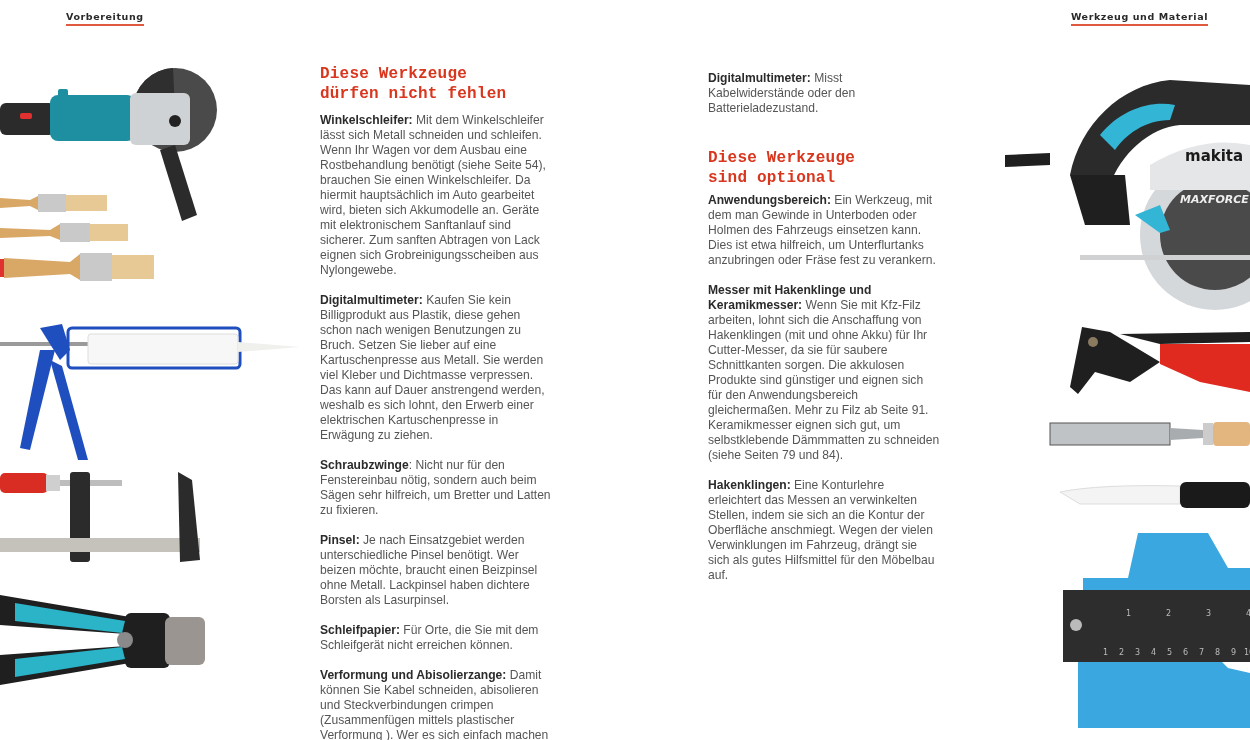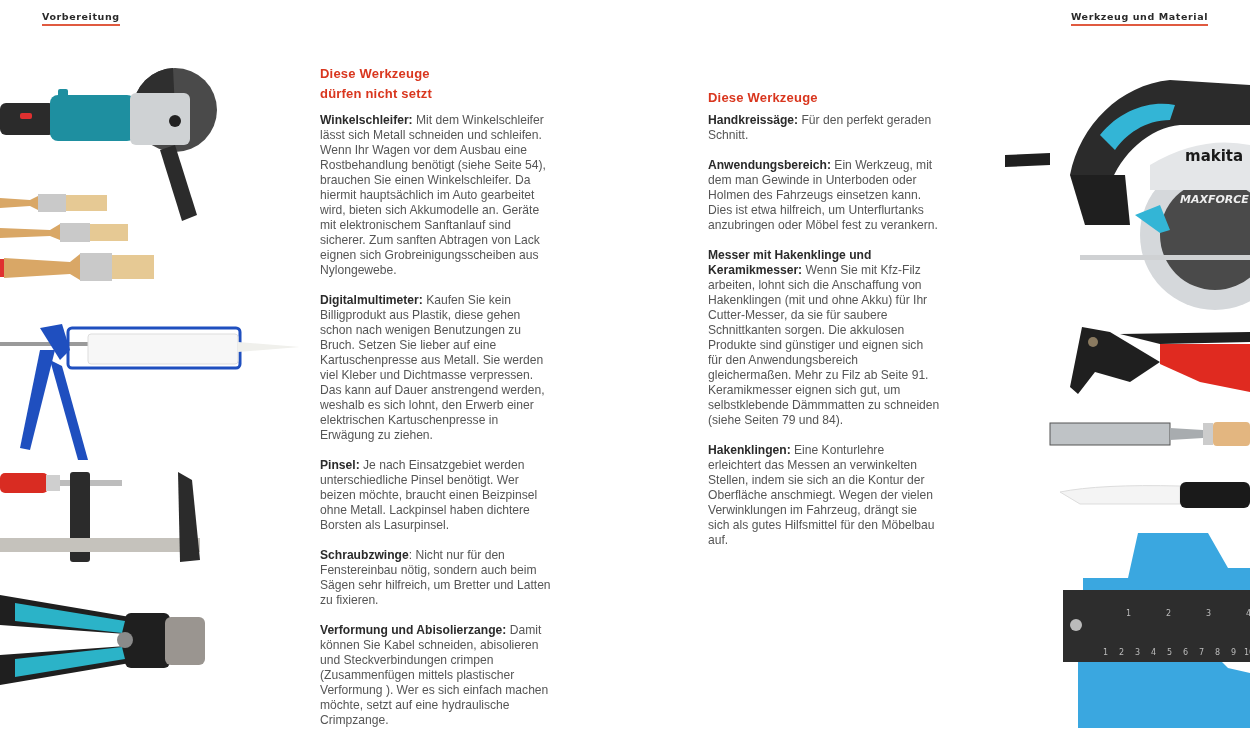--- a/index.html
+++ b/index.html
@@ -1,23 +1,23 @@
 <!DOCTYPE html>
 <html><head>
 <meta charset="utf-8">
 <style>
   html,body{margin:0;padding:0;}
   body{width:1250px;height:740px;background:#ffffff;position:relative;overflow:hidden;font-family:"Liberation Sans",sans-serif;}
-  .running-head{position:absolute;top:11px;font-family:"DejaVu Sans",sans-serif;font-weight:bold;font-size:9.5px;letter-spacing:0.6px;color:#2a2a2a;padding-bottom:2px;border-bottom:2px solid #e05a40;}
+  .running-head{position:absolute;top:11px;font-family:"DejaVu Sans",sans-serif;font-weight:bold;font-size:9.5px;letter-spacing:0.6px;color:#2a2a2a;padding-bottom:2px;border-bottom:2px solid #e05a40;margin-left:24px;}
   .rh-left{left:42px;}
   .rh-right{right:42px;}
   .col{position:absolute;top:64px;width:232px;color:#555;font-size:12.1px;line-height:15px;}
   .col1{left:320px;}
   .col2{left:708px;top:71px;}
-  .section-title{color:#d9361e;font-family:Liberation Sans, sans-serif;font-weight:bold;font-size:13px;line-height:20px;margin:0 0 9px 0;letter-spacing:0.2px;}
+  .section-title{color:#d9361e;font-family:Liberation Mono, monospace;font-weight:bold;font-size:16px;line-height:20px;margin:0 0 9px 0;letter-spacing:0.2px;}
   .section-title .l{display:block;}
   .entry{margin:0 0 15px 0;}
   .entry b{color:#2b2b2b;font-weight:bold;}
   .spacer{height:17px;}
   .ill{position:absolute;}
 </style>
 </head>
 <body>
 
 <div class="running-head rh-left">Vorbereitung</div>
@@ -69,36 +69,38 @@
   <path d="M0 100 L130 78 L140 60 L0 70 Z" fill="#1f1f1f"></path>
   <path d="M15 92 L125 74 L122 62 L15 74 Z" fill="#2bb3c8"></path>
   <rect x="125" y="28" width="45" height="55" rx="6" fill="#1f1f1f"></rect>
   <circle cx="125" cy="55" r="8" fill="#8a8a8a"></circle>
   <rect x="165" y="32" width="40" height="48" rx="6" fill="#9a9590"></rect>
 </svg>
 
 <div class="col col1">
   <h2 class="section-title">
     <span class="l">Diese Werkzeuge</span>
-    <span class="l">dürfen nicht setzt</span>
+    <span class="l">dürfen nicht fehlen</span>
   </h2>
   <p class="entry"><b>Winkelschleifer:</b><span> Mit dem Winkelschleifer lässt sich Metall schneiden und schleifen. Wenn Ihr Wagen vor dem Ausbau eine Rostbehandlung benötigt (siehe Seite 54), brauchen Sie einen Winkelschleifer. Da hiermit hauptsächlich im Auto gearbeitet wird, bieten sich Akkumodelle an. Geräte mit elektronischem Sanftanlauf sind sicherer. Zum sanften Abtragen von Lack eignen sich Grobreinigungsscheiben aus Nylongewebe.</span></p>
   <p class="entry"><b>Digitalmultimeter:</b><span> Kaufen Sie kein Billigprodukt aus Plastik, diese gehen schon nach wenigen Benutzungen zu Bruch. Setzen Sie lieber auf eine Kartuschenpresse aus Metall. Sie werden viel Kleber und Dichtmasse verpressen. Das kann auf Dauer anstrengend werden, weshalb es sich lohnt, den Erwerb einer elektrischen Kartuschenpresse in Erwägung zu ziehen.</span></p>
+  <p class="entry"><b>Schraubzwinge</b><span>: Nicht nur für den Fenstereinbau nötig, sondern auch beim Sägen sehr hilfreich, um Bretter und Latten zu fixieren.</span></p>
   <p class="entry"><b>Pinsel:</b><span> Je nach Einsatzgebiet werden unterschiedliche Pinsel benötigt. Wer beizen möchte, braucht einen Beizpinsel ohne Metall. Lackpinsel haben dichtere Borsten als Lasurpinsel.</span></p>
-  <p class="entry"><b>Schraubzwinge</b><span>: Nicht nur für den Fenstereinbau nötig, sondern auch beim Sägen sehr hilfreich, um Bretter und Latten zu fixieren.</span></p>
+  <p class="entry"><b>Schleifpapier:</b><span> Für Orte, die Sie mit dem Schleifgerät nicht erreichen können.</span></p>
   <p class="entry"><b>Verformung und Abisolierzange:</b><span> Damit können Sie Kabel schneiden, abisolieren und Steckverbindungen crimpen (Zusammenfügen mittels plastischer Verformung ). Wer es sich einfach machen möchte, setzt auf eine hydraulische Crimpzange.</span></p>
 </div>
 
 <div class="col col2">
+  <p class="entry"><b>Digitalmultimeter:</b><span> Misst Kabelwiderstände oder den Batterieladezustand.</span></p>
   <div class="spacer"></div>
   <h2 class="section-title" style="margin-bottom:5px">
     <span class="l">Diese Werkzeuge</span>
+    <span class="l">sind optional</span>
   </h2>
-  <p class="entry"><b>Handkreissäge:</b><span> Für den perfekt geraden Schnitt.</span></p>
-  <p class="entry"><b>Anwendungsbereich:</b><span> Ein Werkzeug, mit dem man Gewinde in Unterboden oder Holmen des Fahrzeugs einsetzen kann. Dies ist etwa hilfreich, um Unterflurtanks anzubringen oder Möbel fest zu verankern.</span></p>
+  <p class="entry"><b>Anwendungsbereich:</b><span> Ein Werkzeug, mit dem man Gewinde in Unterboden oder Holmen des Fahrzeugs einsetzen kann. Dies ist etwa hilfreich, um Unterflurtanks anzubringen oder Fräse fest zu verankern.</span></p>
   <p class="entry"><b>Messer mit Hakenklinge und Keramikmesser:</b><span> Wenn Sie mit Kfz-Filz arbeiten, lohnt sich die Anschaffung von Hakenklingen (mit und ohne Akku) für Ihr Cutter-Messer, da sie für saubere Schnittkanten sorgen. Die akkulosen Produkte sind günstiger und eignen sich für den Anwendungsbereich gleichermaßen. Mehr zu Filz ab Seite 91. Keramikmesser eignen sich gut, um selbstklebende Dämmmatten zu schneiden (siehe Seiten 79 und 84).</span></p>
   <p class="entry"><b>Hakenklingen:</b><span> Eine Konturlehre erleichtert das Messen an verwinkelten Stellen, indem sie sich an die Kontur der Oberfläche anschmiegt. Wegen der vielen Verwinklungen im Fahrzeug, drängt sie sich als gutes Hilfsmittel für den Möbelbau auf.</span></p>
 </div>
 
 <svg class="ill" style="left:1000px;top:65px" width="250" height="245" viewBox="0 0 250 245">
   <path d="M5 90 L50 88 L50 100 L5 102 Z" fill="#1f1f1f"></path>
   <path d="M70 110 C80 60 120 20 170 15 L250 20 L250 60 L180 60 C150 62 120 90 110 120 Z" fill="#2b2b2b"></path>
   <path d="M100 70 C120 45 150 35 175 40 L170 55 C145 55 125 70 115 85 Z" fill="#33b5d6"></path>
   <circle cx="215" cy="170" r="75" fill="#d5d8db"></circle>
   <circle cx="215" cy="170" r="55" fill="#4a4a4a"></circle>

